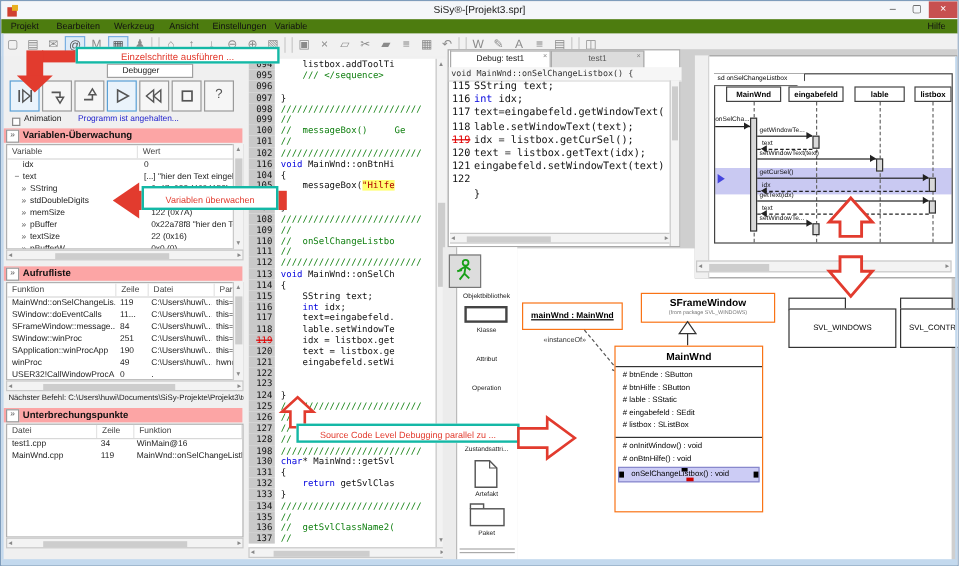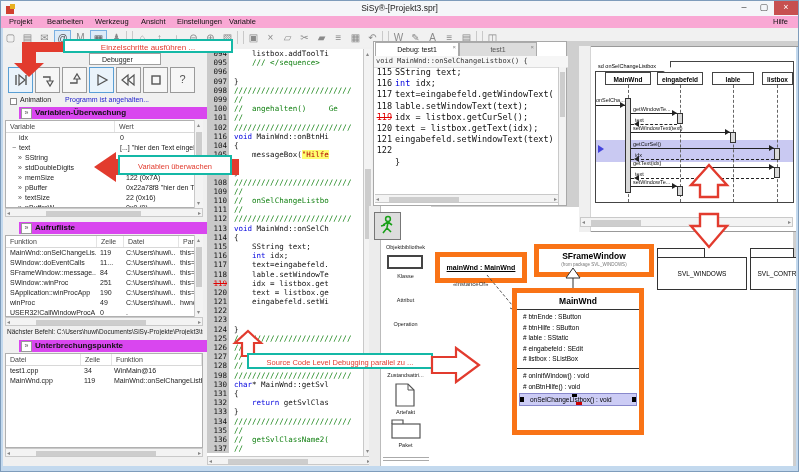--- a/index.html
+++ b/index.html
@@ -5,36 +5,36 @@
   html,body{margin:0;padding:0;background:#e8e8e8;font-family:"Liberation Sans",sans-serif;}
   #win{position:relative;width:799px;height:472px;background:#f0f0f0;border:1px solid #7e9cbb;box-sizing:border-box;overflow:hidden;}
   .abs{position:absolute;box-sizing:border-box;}
   .edge{background:#c3d9ee;}
   
   #titlebar{left:0;top:0;width:797px;height:15px;background:#f4f6f9;}
   #apptitle{left:0;top:2px;width:797px;text-align:center;font-size:8.5px;color:#222;}
   .winbtn{top:0;height:13px;width:20px;text-align:center;font-size:9px;color:#444;line-height:13px;}
   #btn-close{background:#c75050;color:#fff;width:24px;height:14px;}
   
-  #menubar{left:0;top:15px;width:797px;height:12px;background:#f9a8d4;}
+  #menubar{left:0;top:15px;width:797px;height:12px;background:#4d7c0f;}
   .menuitem{position:absolute;top:1px;font-size:7.5px;color:#111;white-space:nowrap;}
   
   #toolbar{left:0;top:27px;width:797px;height:19px;background:#f1f1f1;}
   .tbi{display:inline-block;width:15px;height:15px;margin:2px 0 0 2px;text-align:center;font-size:10px;line-height:15px;color:#8a8a8a;vertical-align:top;}
   .tbi.boxed{border:1px solid #7ab0e2;background:#ddebf8;color:#555;}
   .tbi.sep{width:5px;border-left:1px solid #c9c9c9;border-right:1px solid #c9c9c9;height:13px;margin-top:3px;}
   
   .dbgbtn{top:66px;width:25px;height:26px;background:#f6f6f6;border:1px solid #9a9a9a;}
   .dbgbtn.hot{border:1px solid #5a9fd4;background:#eaf3fb;}
   .dbgbtn svg{display:block;margin:4px auto 0 auto;}
   .dbgbtn .q{display:block;text-align:center;font-size:11px;color:#555;margin-top:5px;}
   #anim-check{left:9px;top:97px;width:7px;height:7px;border:1px solid #888;background:#fff;}
   #anim-label{left:19px;top:95px;font-size:7px;color:#222;}
   #run-status{left:64px;top:95px;font-size:7px;color:#2323cc;}
-  .sechdr{left:18px;width:199px;height:12px;background:#d946ef;text-decoration:underline;}
+  .sechdr{left:2px;width:199px;height:12px;background:#fca5a5;text-decoration:underline;}
   .sechdr .xx{position:absolute;left:2px;top:1px;width:9px;height:9px;border:1px solid #999;background:#fff;font-size:7px;line-height:8px;text-align:center;color:#555;}
   .sechdr .tt{position:absolute;left:16px;top:1px;font-size:8px;font-weight:bold;color:#111;white-space:nowrap;}
   .tbl{background:#fff;border:1px solid #b0b0b0;overflow:hidden;font-size:7px;color:#222;}
   .thead{display:flex;height:11px;line-height:11px;border-bottom:1px solid #d8d8d8;color:#444;}
   .thead .th{padding-left:4px;border-right:1px solid #e4e4e4;overflow:hidden;white-space:nowrap;flex:none;}
   .trow{display:flex;height:10px;line-height:10px;white-space:nowrap;}
   .trow .td{padding-left:4px;overflow:hidden;flex:none;}
   
   .wc1{width:104px;} .wc2{flex:1 1 auto !important;}
   .l1 .nm{padding-left:6px;} .l2 .nm{padding-left:12px;}
@@ -81,21 +81,21 @@
   .msg{position:absolute;border-top:1px solid #222;height:0;}
   .msg.ret{border-top:1px dashed #222;}
   .mah{position:absolute;width:0;height:0;border:3px solid transparent;}
   .mah.r{border-left:5px solid #222;}
   .mah.l{border-right:5px solid #222;}
   .mlbl{position:absolute;font-size:5.5px;color:#111;white-space:nowrap;}
   #seqhl{left:595px;top:139px;width:197px;height:22px;background:#c9c9f2;}
   #curmark{left:597px;top:144px;width:0;height:0;border:4px solid transparent;border-left:6px solid #4444dd;}
   
   #canvas{left:428px;top:206px;width:364px;height:260px;background:#fff;}
-  .umlbox{position:absolute;border:5px solid #f97316;background:#fff;}
+  .umlbox{position:absolute;border:1px solid #f97316;background:#fff;}
   #objbox{left:6px;top:45px;width:82px;height:21px;text-align:center;font-size:7px;font-weight:bold;line-height:21px;}
   #objbox span{text-decoration:underline;}
   #stereo{left:24px;top:74px;font-size:6px;color:#333;}
   #parentbox{left:105px;top:37px;width:110px;height:23px;text-align:center;}
   #parentbox .pn{font-size:8.5px;font-weight:bold;line-height:11px;margin-top:2px;}
   #parentbox .pf{font-size:4.5px;color:#777;line-height:5px;}
   #mainbox{left:83px;top:81px;width:122px;height:137px;}
   #mainbox .mt{height:16px;text-align:center;font-size:8.5px;font-weight:bold;line-height:16px;border-bottom:1px solid #333;}
   .mattr{font-size:6.5px;line-height:10.6px;padding-left:6px;white-space:nowrap;overflow:hidden;}
   #mattrs{border-bottom:1px solid #333;padding:2px 0 3px 0;}
@@ -350,21 +350,21 @@
       <div class="cl">
         <span class="ln">098</span>
         <span class="ct"><span class="cm">//////////////////////////</span></span>
       </div>
       <div class="cl">
         <span class="ln">099</span>
         <span class="ct"><span class="cm">//</span></span>
       </div>
       <div class="cl">
         <span class="ln">100</span>
-        <span class="ct"><span class="cm">//  angehalten()     Ge</span></span>
+        <span class="ct"><span class="cm">//  messageBox()     Ge</span></span>
       </div>
       <div class="cl">
         <span class="ln">101</span>
         <span class="ct"><span class="cm">//</span></span>
       </div>
       <div class="cl">
         <span class="ln">102</span>
         <span class="ct"><span class="cm">//////////////////////////</span></span>
       </div>
       <div class="cl">

